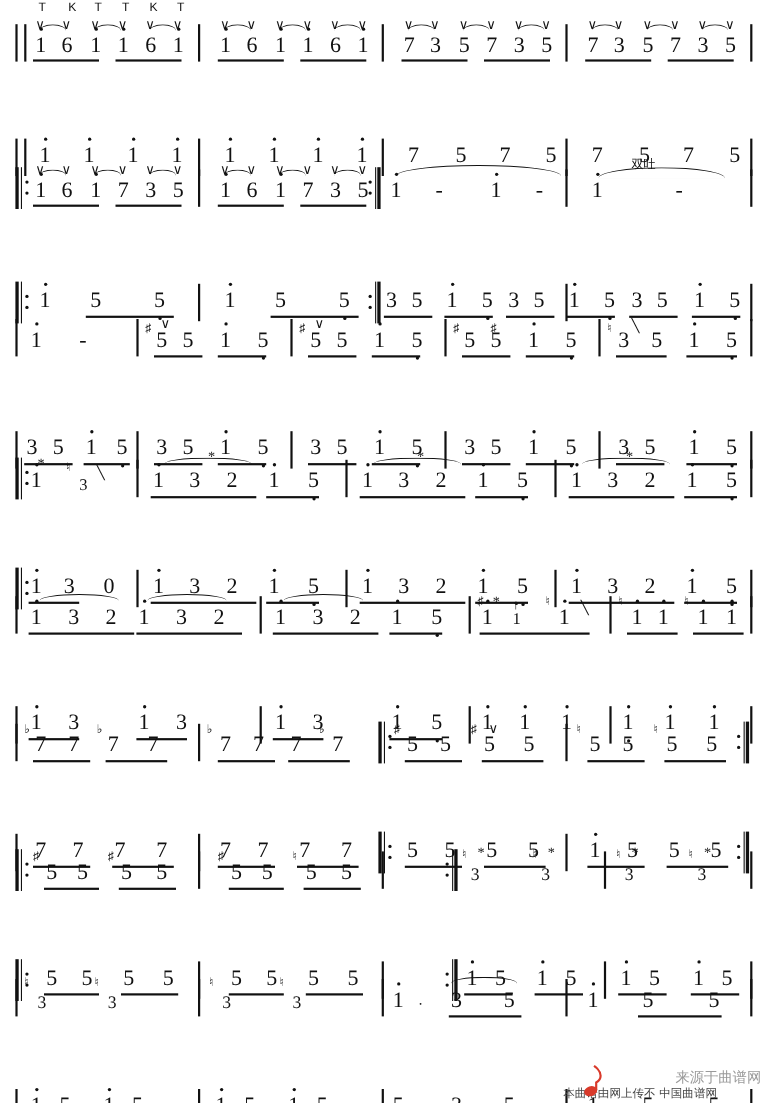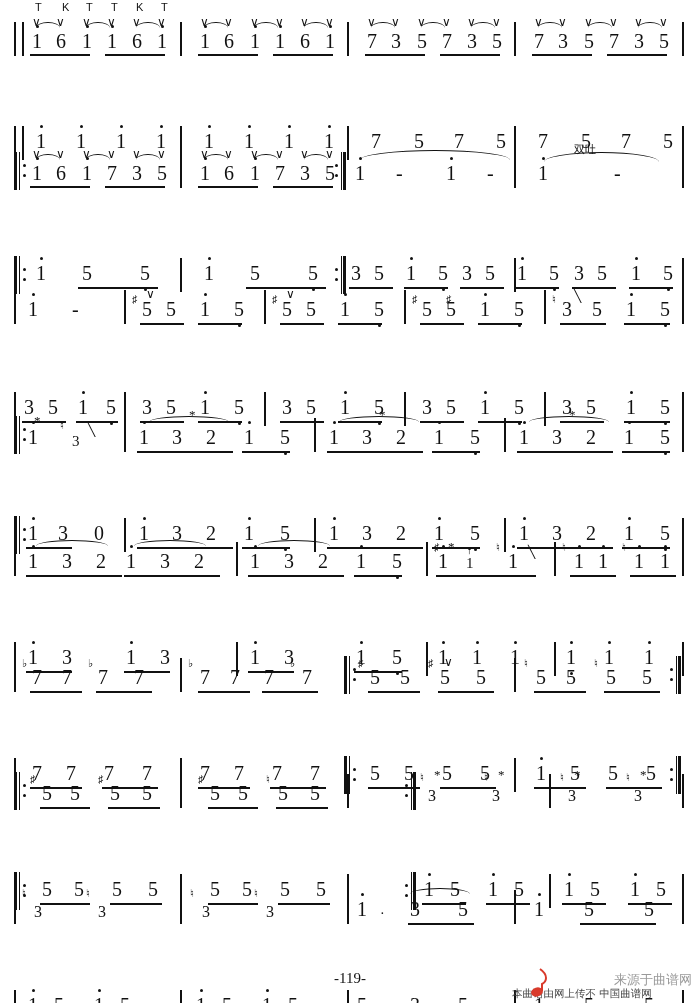--- a/index.html
+++ b/index.html
@@ -827,21 +827,20 @@
       <div class="n big" style="left:396px;top:10px;">3</div>
       <div class="n big" style="left:444px;top:10px;">5</div>
 
       <div class="n big" style="left:520px;top:10px;">1<span class="dot-up"></span></div>
       <div class="n big" style="left:570px;top:10px;">5</div>
       <div class="n big" style="left:630px;top:10px;">5</div>
 
     </div>
   </div>
 
-  <div class="pageno">-119-</div>
 
   <div class="footL">本曲谱由网上传不 中国曲谱网</div>
 
   <div class="wmred">
     <svg width="26" height="30" viewBox="0 0 26 30">
       <path d="M16 2 C16 2 22 6 22 11 C22 15 18 17 18 17 L18 24" stroke="#d93a2b" stroke-width="2" fill="none"></path>
       <ellipse cx="13" cy="25" rx="6" ry="4.5" fill="#d93a2b" transform="rotate(-18 13 25)"></ellipse>
     </svg>
   </div>
 

